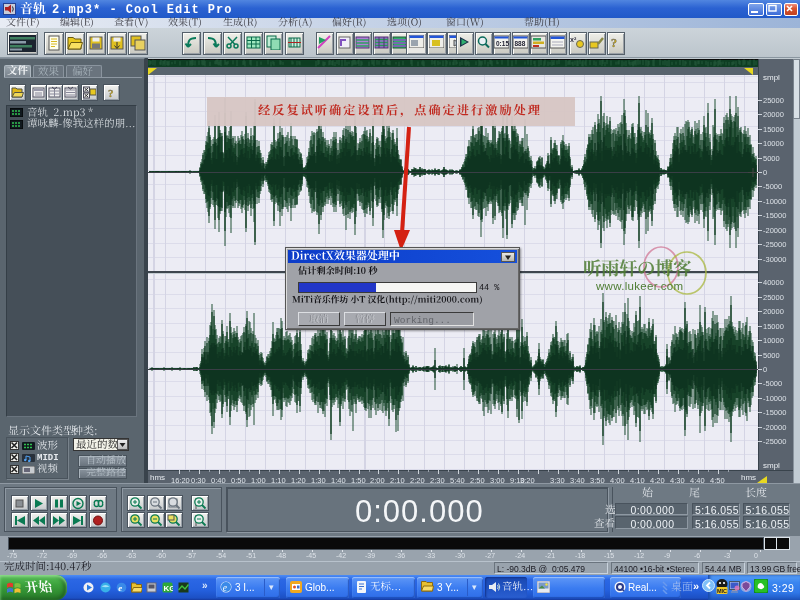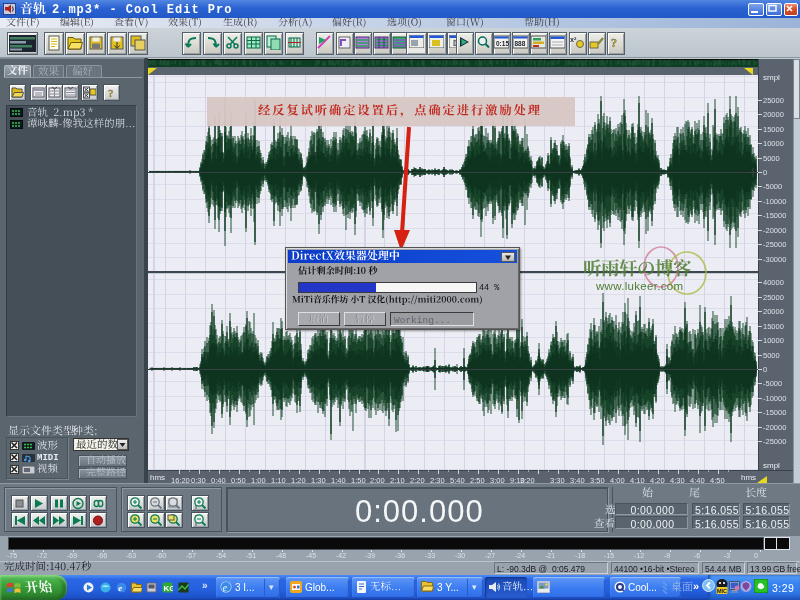--- a/index.html
+++ b/index.html
@@ -905,21 +905,21 @@
     <path d="M1.5 7.5 5 4.5 8 7.5Z" fill="#4a8a4a"></path>
     <circle cx="9.5" cy="3.5" r="1.2" fill="#f0e040"></circle>
   </svg>
 <div style="position:absolute;left:525px;top:582px;font:400 10px 'Liberation Sans',sans-serif;color:#fff;letter-spacing:0px;white-space:pre;margin-top:34px;">12 -...</div>
 <svg style="position:absolute;left:614px;top:581px;" width="12" height="12" viewBox="0 0 12 12">
     <circle cx="6" cy="6" r="5.5" fill="#f4f6fa"></circle>
     <circle cx="6" cy="6" r="4" fill="#2a3a8a"></circle>
     <circle cx="6" cy="6" r="2" fill="#f4f6fa"></circle>
     <path d="M7.5 7.5 10 10" stroke="#2a3a8a" stroke-width="1.5"></path>
   </svg>
-<div style="position:absolute;left:628px;top:582px;font:400 10px 'Liberation Sans',sans-serif;color:#fff;letter-spacing:0px;white-space:pre;">Cool...</div>
+<div style="position:absolute;left:628px;top:582px;font:400 10px 'Liberation Sans',sans-serif;color:#fff;letter-spacing:0px;white-space:pre;">Real...</div>
 <svg style="position:absolute;left:662px;top:581px;" width="6" height="13" viewBox="0 0 6 13">
     <path d="M1 1 5 5M1 5 5 9M1 9 5 13" stroke="#6a9aee" stroke-width="1.5"></path>
   </svg>
 <svg style="position:absolute;left:671px;top:580.5px;overflow:visible" width="24" height="16">
     <g transform="translate(0,9.5)">
       <path d="M5.1 -3.5V-2.5H0.5L0.6 -2.1H4.2C3.3 -1.1 1.9 -0.1 0.4 0.5L0.4 0.7C2.4 0.1 4 -0.8 5.1 -2V0.9H5.3C5.5 0.9 5.9 0.7 5.9 0.6V-2.1H5.9C6.9 -0.8 8.4 0.2 10 0.7C10.1 0.3 10.3 0.1 10.6 0.1L10.7 -0.1C9.1 -0.4 7.3 -1.1 6.3 -2.1H10.2C10.4 -2.1 10.5 -2.2 10.5 -2.3C10.1 -2.6 9.5 -3.1 9.5 -3.1L8.9 -2.5H5.9V-3.1C6.1 -3.1 6.2 -3.2 6.3 -3.4ZM2.1 -7V-3H2.3C2.6 -3 2.8 -3.2 2.8 -3.3V-3.6H8.1V-3.2H8.2C8.4 -3.2 8.8 -3.4 8.8 -3.5V-6.5C9 -6.5 9.2 -6.6 9.3 -6.7L8.4 -7.4L8 -7H5.8V-7.9H9.6C9.8 -7.9 9.9 -7.9 9.9 -8C9.5 -8.4 8.9 -8.9 8.9 -8.9L8.3 -8.2H5.8V-8.8C6 -8.9 6.1 -9 6.1 -9.1L5 -9.2V-7H2.9L2.1 -7.3ZM8.1 -6.6V-5.5H2.8V-6.6ZM2.8 -3.9V-5.1H8.1V-3.9Z M12.3 -6.4V0.8H12.4C12.7 0.8 13 0.7 13 0.6V-0H20V0.8H20.1C20.4 0.8 20.7 0.6 20.7 0.5V-6C21 -6.1 21.1 -6.1 21.2 -6.2L20.3 -6.9L19.9 -6.4H15.9C16.2 -6.9 16.6 -7.5 16.8 -8H21.3C21.4 -8 21.5 -8.1 21.6 -8.2C21.2 -8.6 20.5 -9.1 20.5 -9.1L20 -8.4H11.5L11.6 -8H15.9C15.8 -7.5 15.7 -6.9 15.6 -6.4H13.1L12.3 -6.8ZM13 -0.4V-6.1H14.8V-0.4ZM20 -0.4H18.2V-6.1H20ZM15.4 -6.1H17.5V-4.4H15.4ZM15.4 -4.1H17.5V-2.4H15.4ZM15.4 -2.1H17.5V-0.4H15.4Z" fill="#9cb8ee"></path>
     </g>
   </svg>
 <div style="position:absolute;left:693px;top:579.5px;font:700 11px 'Liberation Sans',sans-serif;color:#fff;letter-spacing:0px;white-space:pre;">»</div>
 <div style="position:absolute;left:708px;top:575px;width:92px;height:25px;background:linear-gradient(#58a0f8,#3a86f0 30%,#2f77e8 70%,#1e56c0);box-shadow:inset 2px 0 3px #1a4aaa"></div>

